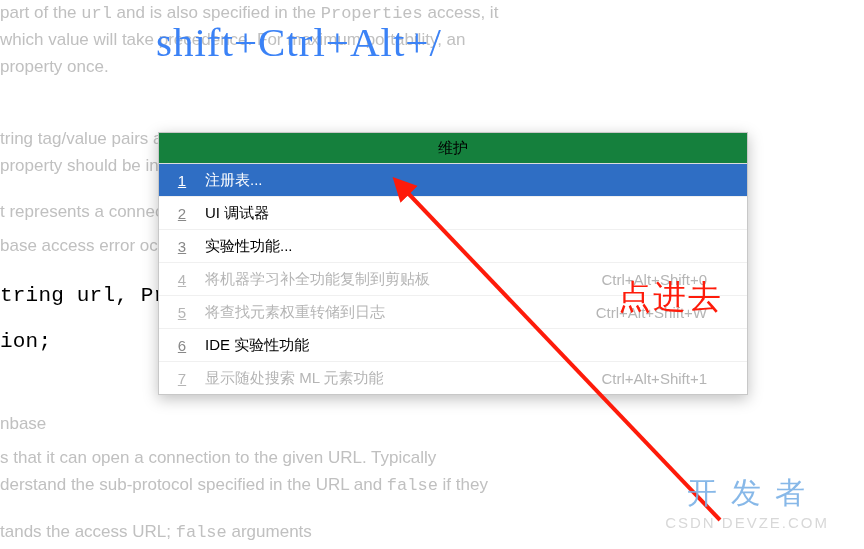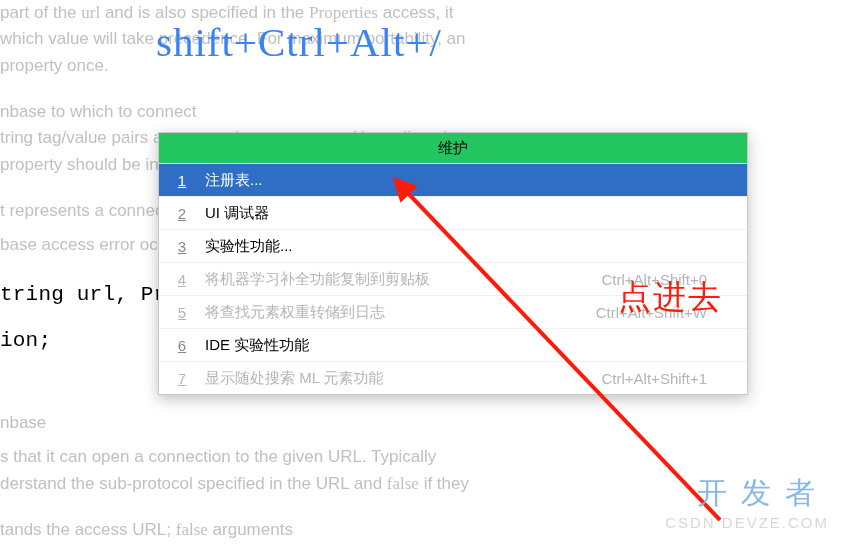--- a/index.html
+++ b/index.html
@@ -20,21 +20,21 @@
   width: 100%;
   font-size: 17px;
   color: #c0c0c0;
   line-height: 1.55;
   padding-left: 0;
 }
 .para {
   margin-bottom: 20px;
 }
 .code {
-  font-family: Liberation Serif, serif;
+  font-family: Liberation Mono, monospace;
 }
 .black-code {
   font-family: Consolas, "Courier New", monospace;
   color: #000;
   font-size: 21px;
   letter-spacing: 0.2px;
 }
 .keyboard-hint {
   position: absolute;
   top: 18px;
@@ -61,21 +61,21 @@
   background: #fff;
   border: 1px solid #c8c8c8;
   box-shadow: 0 4px 14px rgba(0,0,0,0.25);
 }
 .popup-title {
   height: 30px;
   line-height: 30px;
   text-align: center;
   font-size: 15px;
   color: #000;
-  background: #22c55e;
+  background: #15803d;
   border-bottom: 1px solid #dcdcdc;
 }
 .menu-item {
   display: flex;
   align-items: center;
   height: 32px;
   font-size: 15px;
   border-bottom: 1px solid #f0f0f0;
 }
 .menu-item:last-child {
@@ -113,21 +113,21 @@
 .arrow-svg {
   position: absolute;
   top: 160px;
   left: 350px;
   width: 400px;
   height: 380px;
   pointer-events: none;
 }
 .watermark-dev {
   position: absolute;
-  right: 35px;
+  right: 45px;
   bottom: 35px;
   color: #7bb1e6;
   font-size: 30px;
   letter-spacing: 14px;
   font-family: "Microsoft YaHei", sans-serif;
   opacity: 0.9;
 }
 .watermark-csdn {
   position: absolute;
   right: 35px;
@@ -142,21 +142,21 @@
 </head>
 <body>
 
 <div class="bg-text-container">
   <div class="para">
     <span>part of the </span><span class="code">url</span><span> and is also specified in the </span><span class="code">Properties</span><span> access, it</span><br>
     <span>which value will take precedence. For maximum portability, an</span><br>
     <span>property once.</span>
   </div>
   <div class="para">
-    <span>nbase to which to connect</span><br>
+    <br>
     <span>tring tag/value pairs as connection arguments. Normally at least a</span><br>
     <span>property should be included.</span>
   </div>
   <div class="para" style="margin-bottom:8px;">
     <span>t represents a connection to the URL</span>
   </div>
   <div class="para">
     <span>base access error occurs or the url is</span>
   </div>
   <div class="para" style="margin-top:5px;">

